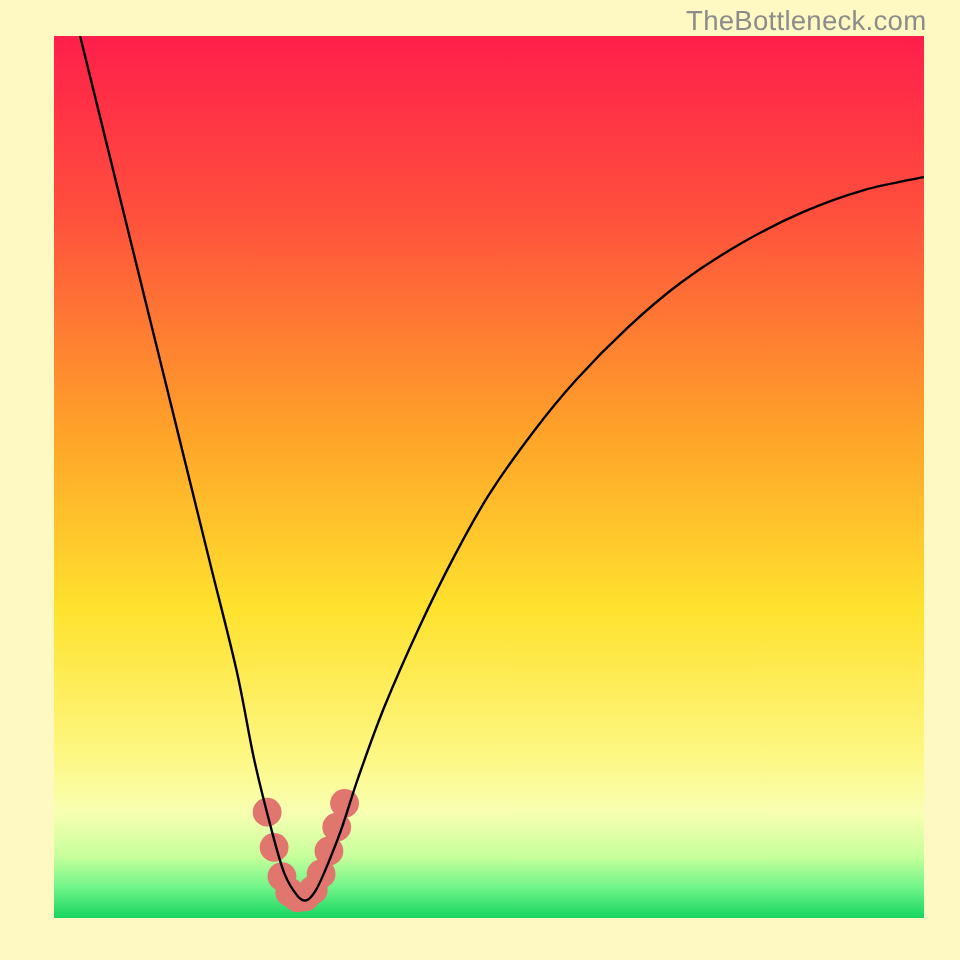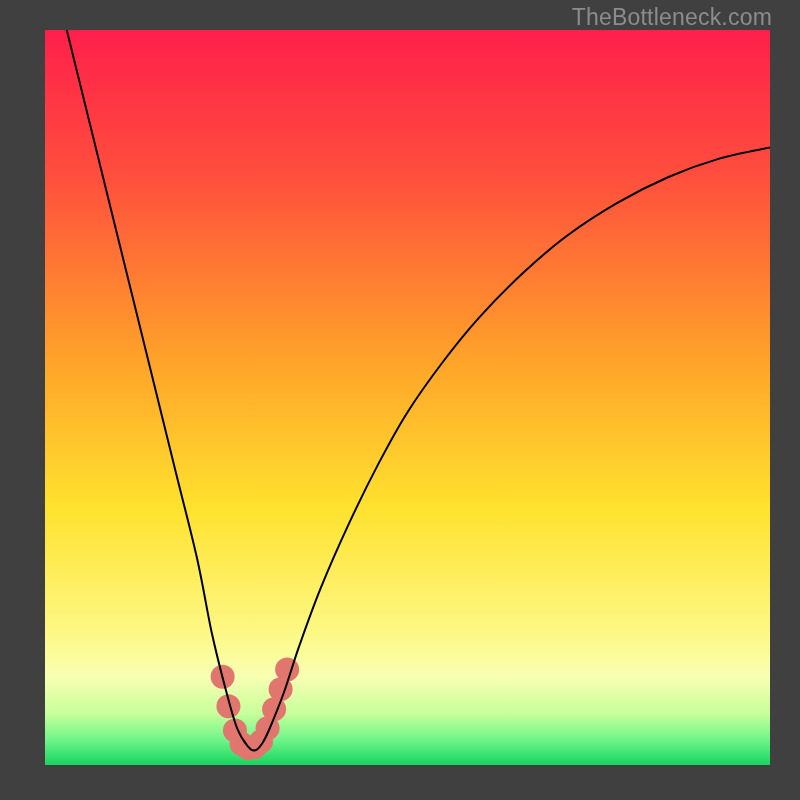--- a/index.html
+++ b/index.html
@@ -9,21 +9,21 @@
     height: 800px;
     background: #000;
     overflow: hidden;
   }
   .frame {
     position: absolute;
     left: 0;
     top: 0;
     width: 800px;
     height: 800px;
-    background: #404040;
+    background: #fef9c3;
   }
   .plot {
     position: absolute;
     left: 45px;
     top: 30px;
     width: 725px;
     height: 735px;
   }
   .watermark {
     position: absolute;

